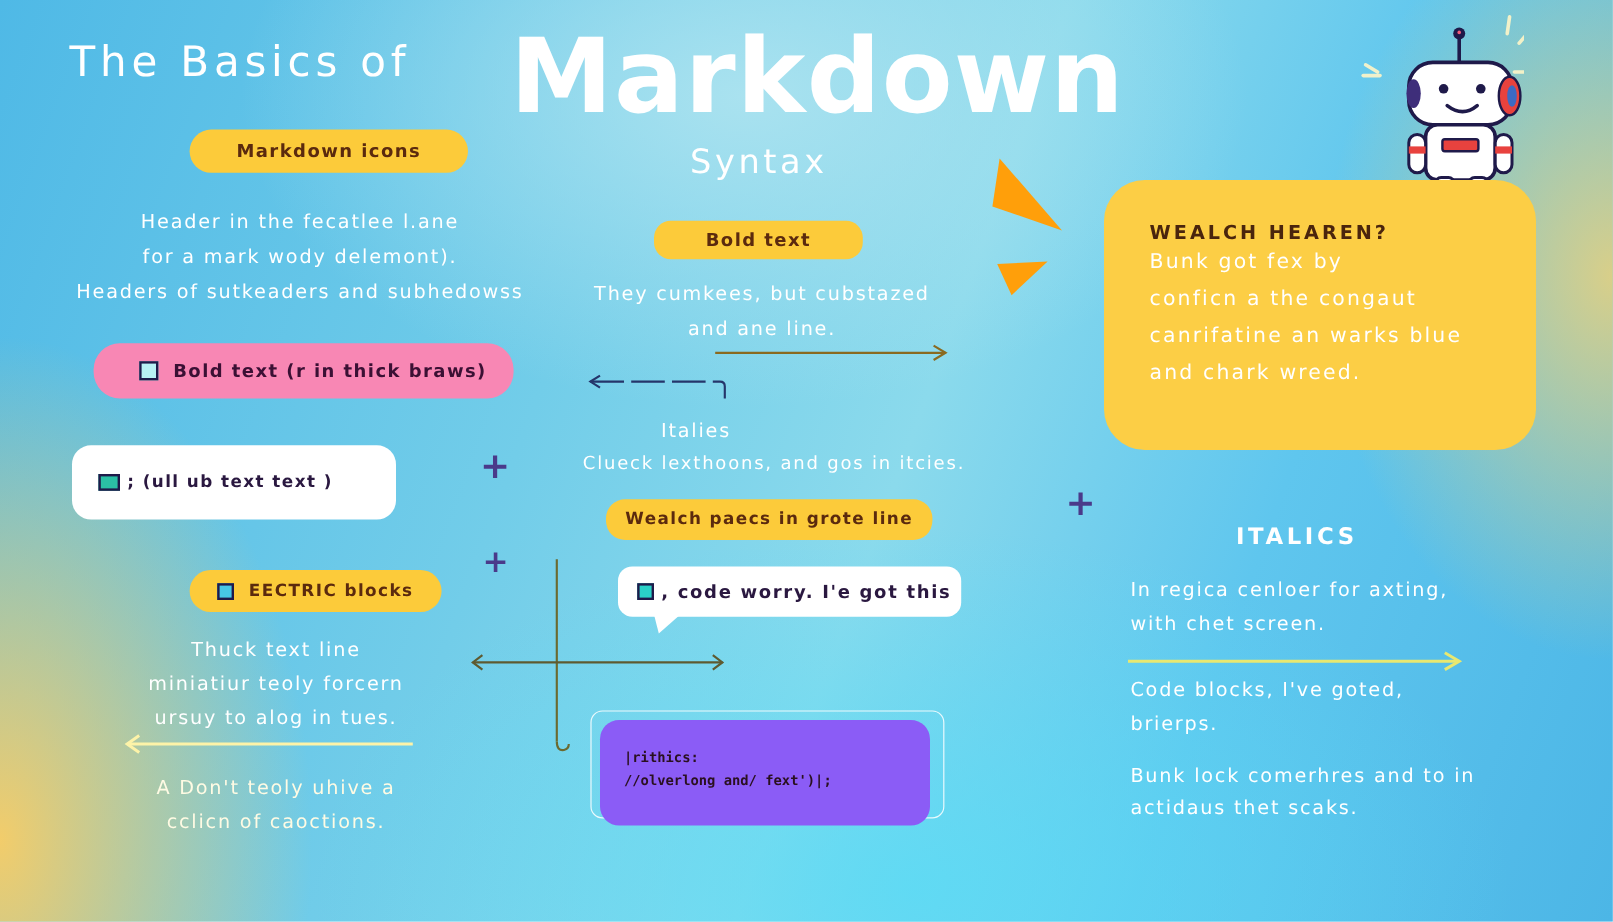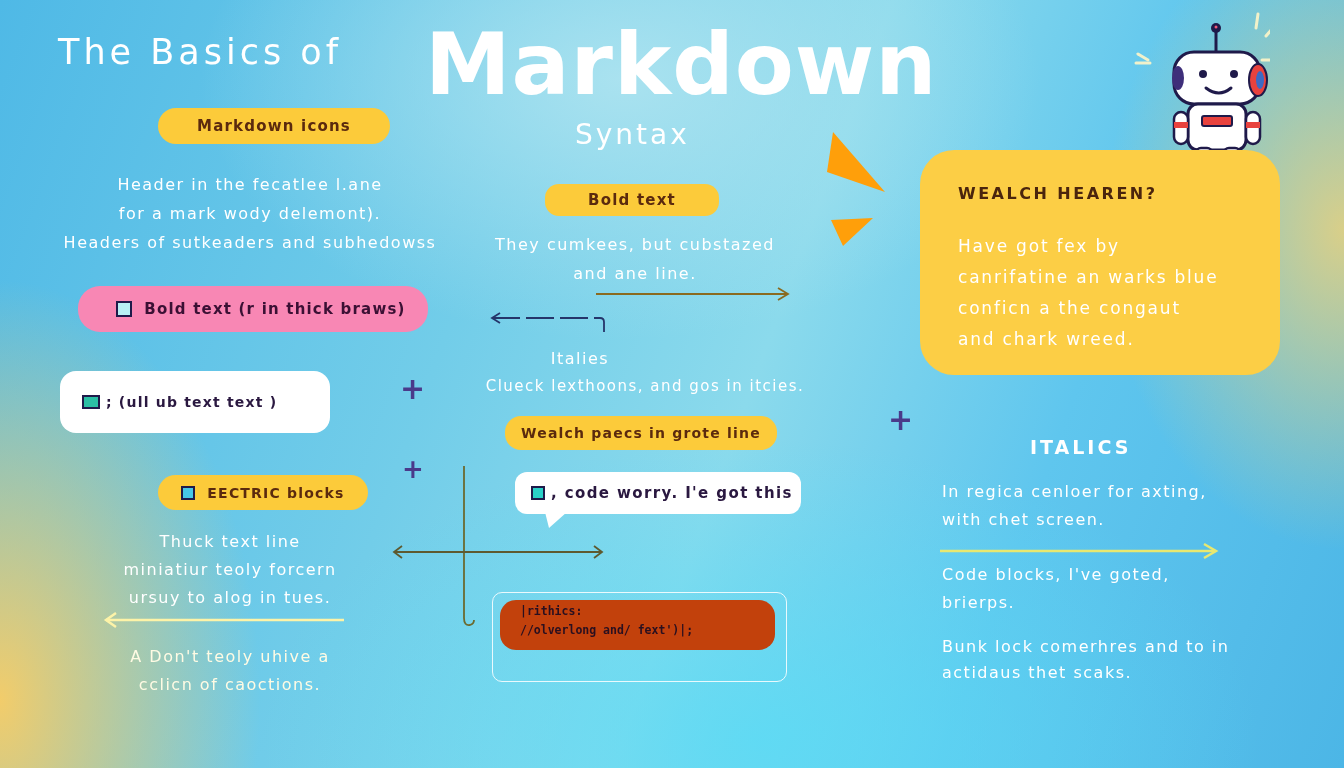--- a/index.html
+++ b/index.html
@@ -27,27 +27,27 @@
   .pill-pink { background: #f887b4; color: #3b1034; font-weight: 700; }
   .pill-white { background: #ffffff; color: #2a1840; font-weight: 700; }
 
   .para { color: #fff; font-size: 16px; line-height: 29px; text-align: center; letter-spacing: 1.5px; }
   .para-left { color: #fff; font-size: 16px; line-height: 28px; letter-spacing: 1.5px; }
 
   .sq { width: 16px; height: 16px; border: 2px solid #1f1a4a; display: inline-block; margin-right: 12px; flex: none; }
   .plus { color: #4a3a8a; font-size: 30px; font-weight: 700; line-height: 1; }
 
   .card { left: 920px; top: 150px; width: 360px; height: 225px; background: #fcce45; border-radius: 34px; padding: 34px 38px; }
-  .card-title { font-size: 16px; font-weight: 700; letter-spacing: 2.5px; color: #4a250d; margin-bottom: 28px; }
+  .card-title { font-size: 16px; font-weight: 700; letter-spacing: 2.5px; color: #4a250d; margin-bottom: 0; }
   .card-line { font-size: 17px; line-height: 31px; color: #fff; letter-spacing: 1.8px; }
 
   .bubble { left: 515px; top: 472px; width: 286px; height: 42px; background: #fff; border-radius: 12px; display:flex; align-items:center; padding-left: 16px; font-size: 15px; font-weight:700; color:#2a1840; letter-spacing: 1.4px; }
   .bubble-tail { left: 545px; top: 512px; width: 0; height: 0; border-left: 4px solid transparent; border-right: 18px solid transparent; border-top: 16px solid #fff; }
 
-  .code-box { left: 500px; top: 600px; width: 275px; height: 50px; background: #c2410c; border-radius: 16px; padding: 2px 20px; font-family: "DejaVu Sans Mono", monospace; font-size: 11.5px; line-height: 19px; color: #2a1020; font-weight: 700; }
+  .code-box { left: 500px; top: 600px; width: 275px; height: 88px; background: #8b5cf6; border-radius: 16px; padding: 22px 20px; font-family: "DejaVu Sans Mono", monospace; font-size: 11.5px; line-height: 19px; color: #2a1020; font-weight: 700; }
   .code-outline { left: 492px; top: 592px; width: 295px; height: 90px; border: 1.5px solid rgba(255,255,255,0.85); border-radius: 10px; }
 </style>
 </head>
 <body>
 
 <div class="abs title-small hand">The Basics of</div>
 <div class="abs title-big">Markdown</div>
 <div class="abs subtitle hand">Syntax</div>
 
 <div class="abs" style="left:1130px; top:8px; width:140px; height:160px;">
@@ -183,23 +183,23 @@
 </div>
 
 <div class="abs code-outline"></div>
 <div class="abs code-box">
   <div>|rithics:</div>
   <div>//olverlong and/ fext')|;</div>
 </div>
 
 <div class="abs card hand">
   <div class="card-title">WEALCH HEAREN?</div>
-  <div class="card-line">Have got fex by</div>
+  <div class="card-line">Bunk got fex by</div>
+  <div class="card-line">conficn a the congaut</div>
   <div class="card-line">canrifatine an warks blue</div>
-  <div class="card-line">conficn a the congaut</div>
   <div class="card-line">and chark wreed.</div>
 </div>
 
 <div class="abs hand white" style="left:1030px; top:436px; font-size:19px; font-weight:700; letter-spacing:3px;">ITALICS</div>
 
 <div class="abs para-left hand" style="left:942px; top:478px; width:360px;">
   <div>In regica cenloer for axting,</div>
   <div>with chet screen.</div>
 </div>
 

